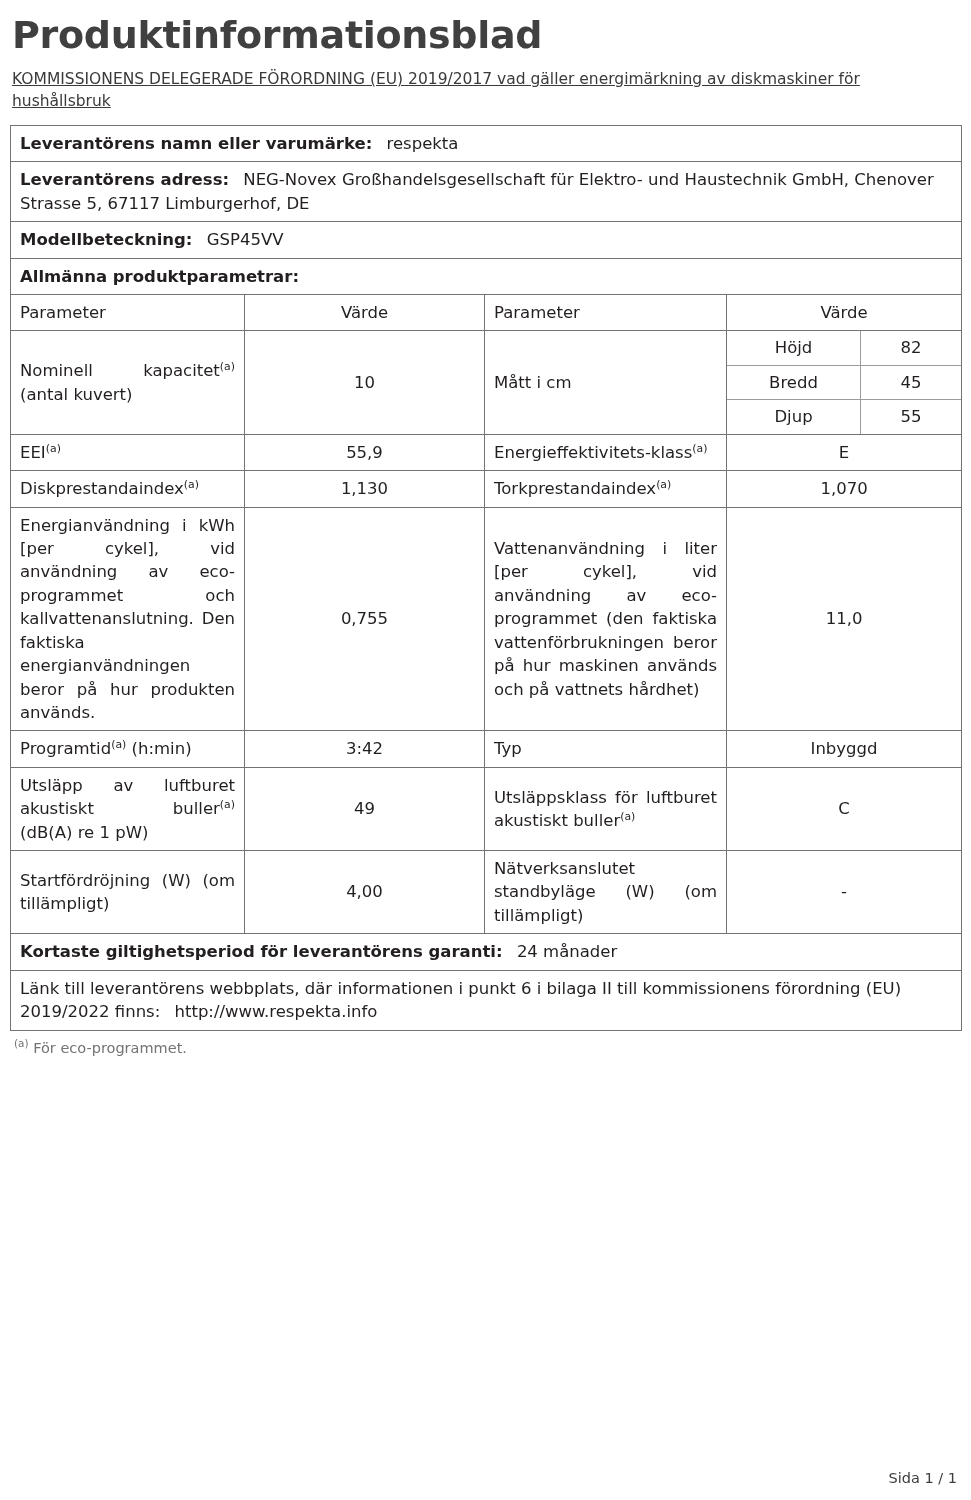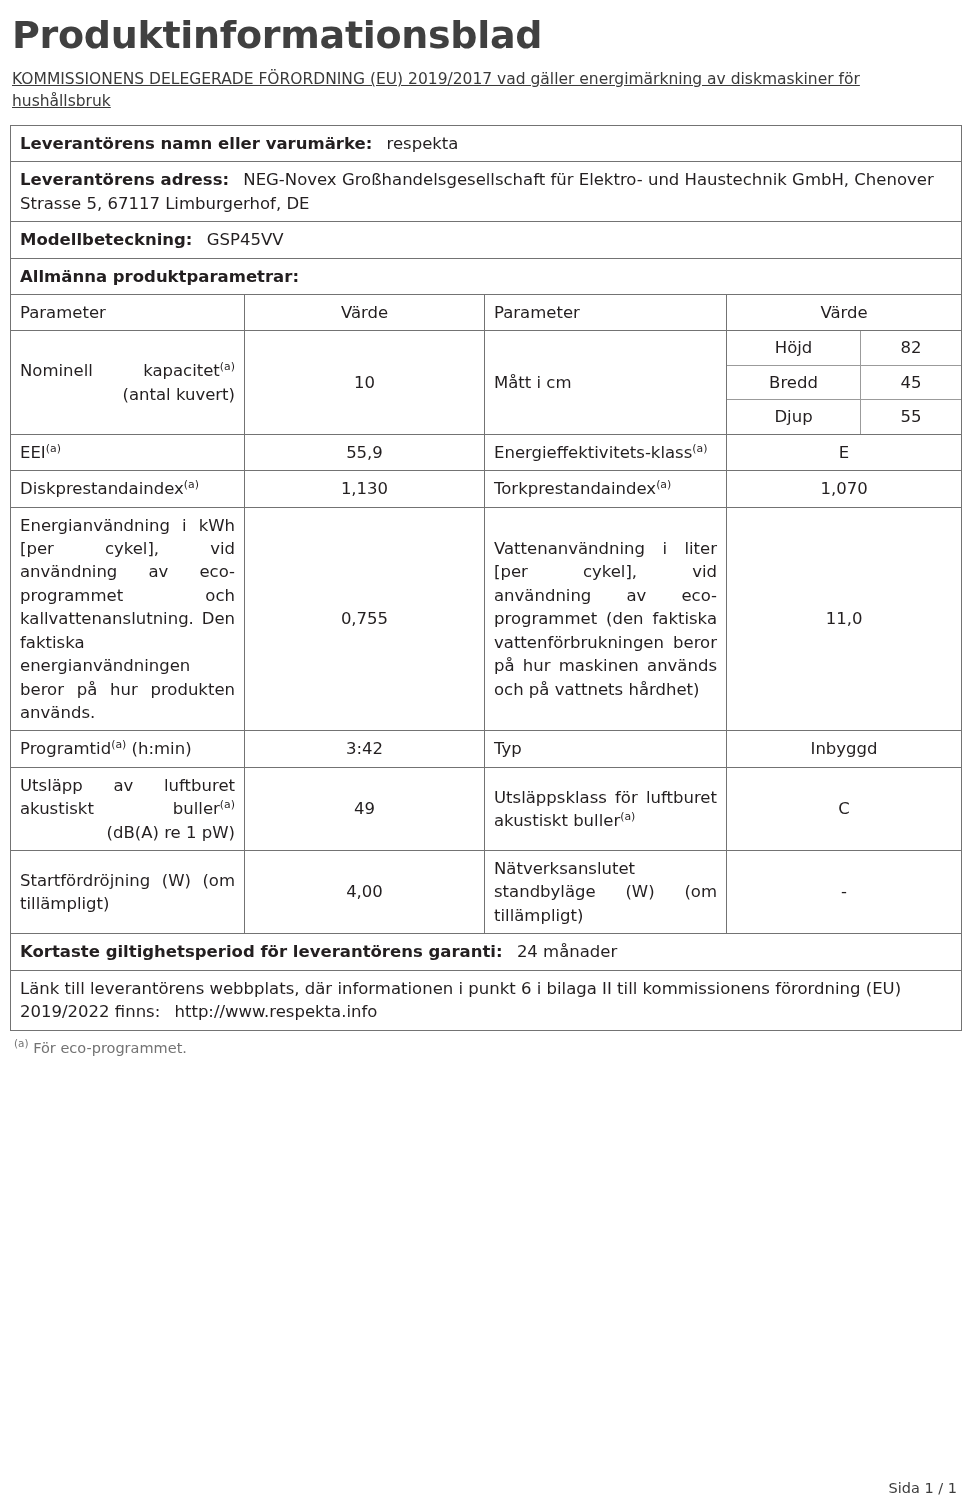--- a/index.html
+++ b/index.html
@@ -98,33 +98,33 @@
   .footnote {
     font-size: 14.5px;
     color: #737373;
     margin: 9px 0 0 4px;
   }
   .footnote sup { font-size: 0.72em; }
 
   .page-footer {
     position: absolute;
     right: 14px;
-    bottom: 14px;
+    bottom: 24px;
     font-size: 14.5px;
     color: #3d3d3d;
   }
 
   .cap-label {
     display: block;
     text-align: justify;
     text-align-last: justify;
   }
   .cap-sub {
     display: block;
-    text-align: right;
+    text-align: left;
   }
   .tight { line-height: 1.4; }
 </style>
 </head>
 <body>
 
 <div class="page">
 
   <h1 class="doc-title" style="color: #404040;">Produktinformationsblad</h1>
 

